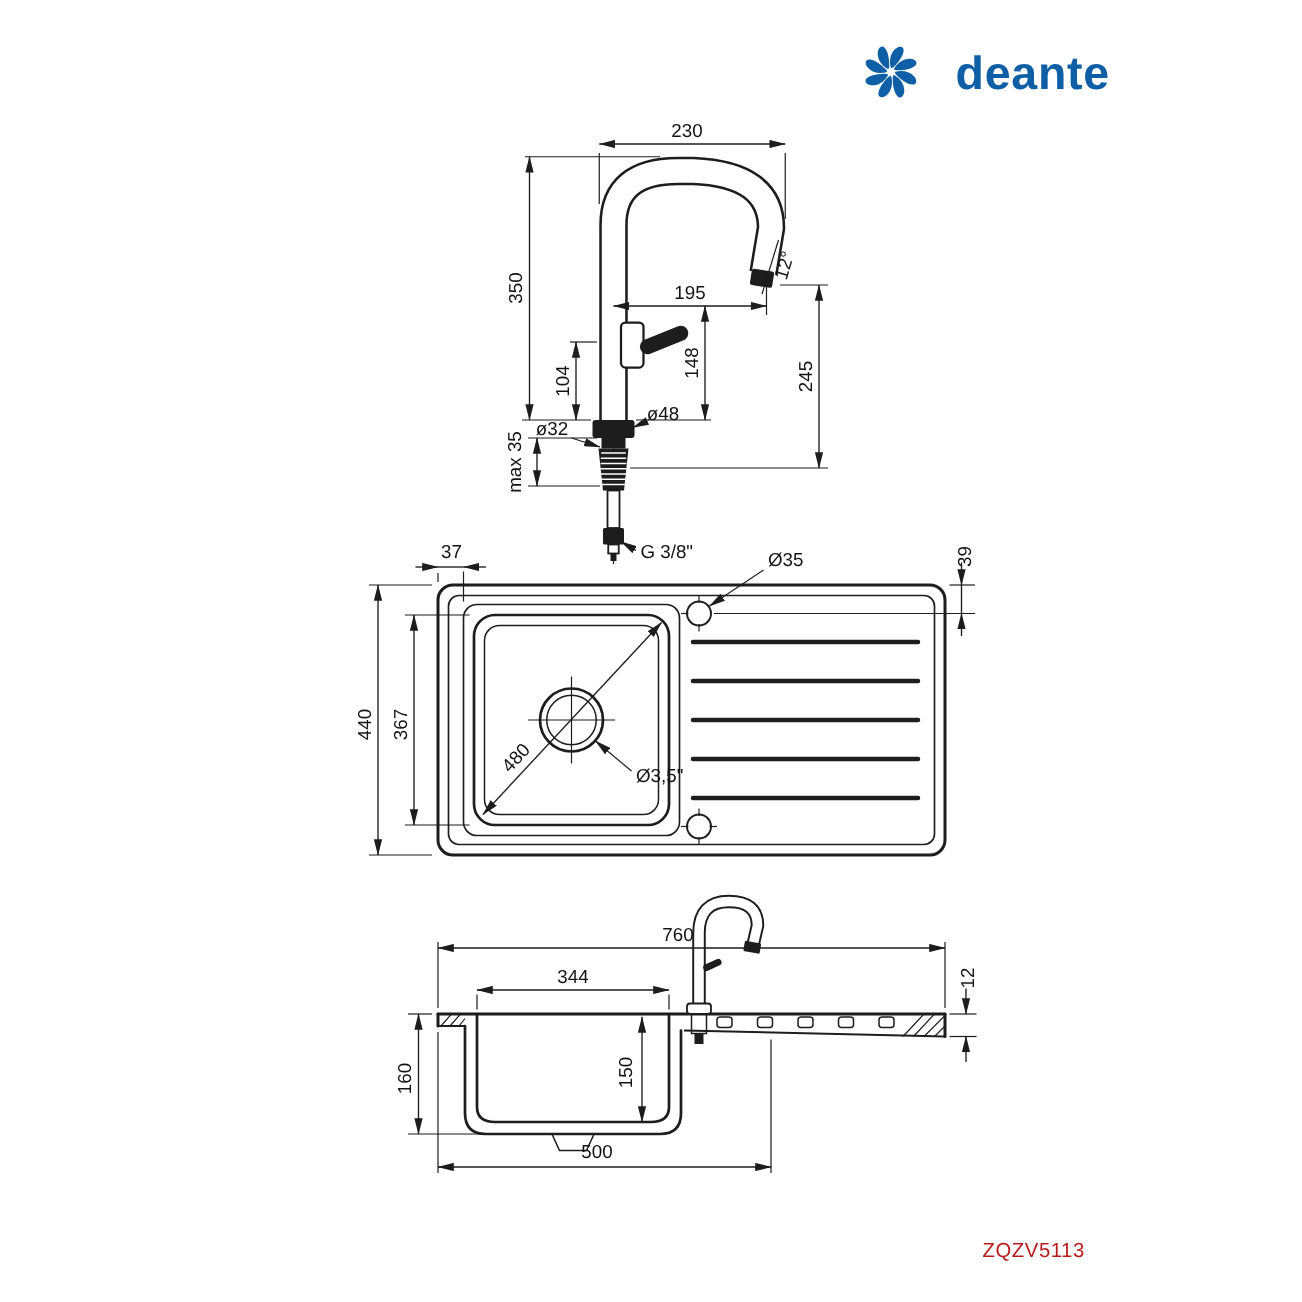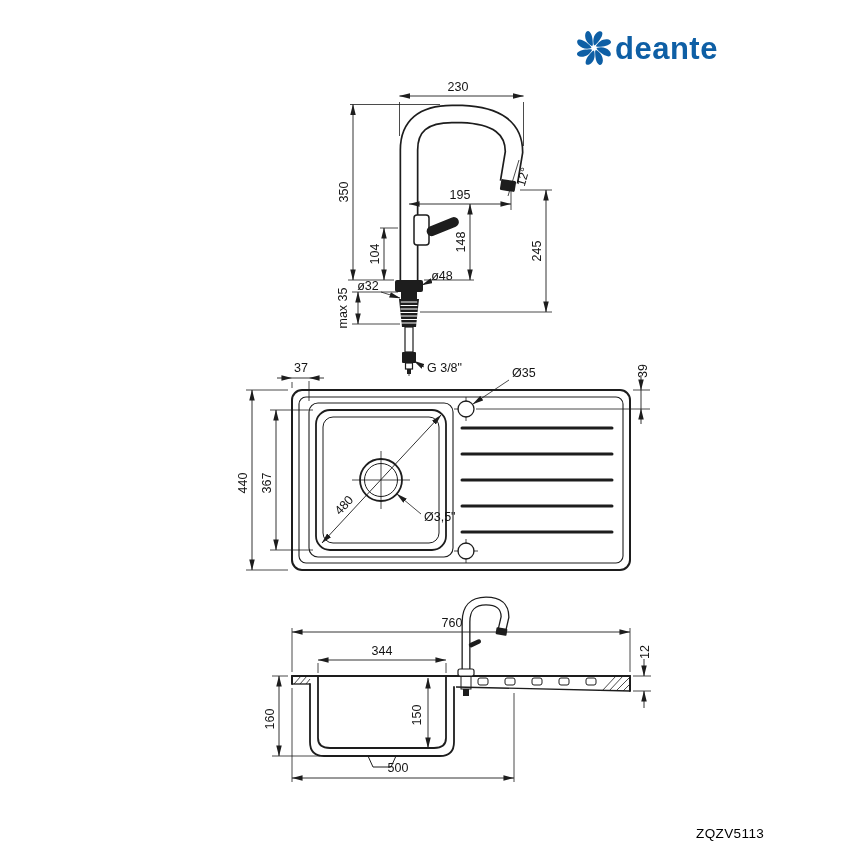--- a/index.html
+++ b/index.html
@@ -1,21 +1,21 @@
 <!DOCTYPE html>
 <html><head>
 <meta charset="utf-8">
 <style>
   html,body{margin:0;padding:0;background:#fff;}
   .page{position:relative;width:868px;height:868px;background:#fff;overflow:hidden;
         font-family:"Liberation Sans",sans-serif;}
-  .logo-row{position:absolute;top:30px;left:576px;display:flex;align-items:center;gap:3px;}
+  .logo-row{position:absolute;top:30px;left:576px;display:flex;align-items:center;gap:25px;}
   .logo-icon{width:36px;height:36px;}
   .logo-text{font-size:31px;font-weight:bold;color:#0e5fa5;letter-spacing:.5px;line-height:1;}
-  .product-code{position:absolute;top:826px;left:696px;font-size:13.5px;color:#000000;letter-spacing:.4px;}
+  .product-code{position:absolute;top:826px;left:655px;font-size:13.5px;color:#b91c1c;letter-spacing:.4px;}
   
   .drawing{position:absolute;top:0;left:0;}
   .s2{stroke:#1d1d1d;stroke-width:2;fill:none;stroke-linecap:round;stroke-linejoin:round;}
   .s18{stroke:#1d1d1d;stroke-width:1.8;fill:none;stroke-linecap:round;stroke-linejoin:round;}
   .s13{stroke:#1d1d1d;stroke-width:1.3;fill:none;}
   .s11{stroke:#1d1d1d;stroke-width:1.1;fill:none;}
   .s1{stroke:#1d1d1d;stroke-width:1;fill:none;}
   .thin{stroke:#1d1d1d;stroke-width:0.8;fill:none;}
   .dim{stroke:#1d1d1d;stroke-width:0.9;fill:none;}
   .blk{fill:#1d1d1d;stroke:none;}

